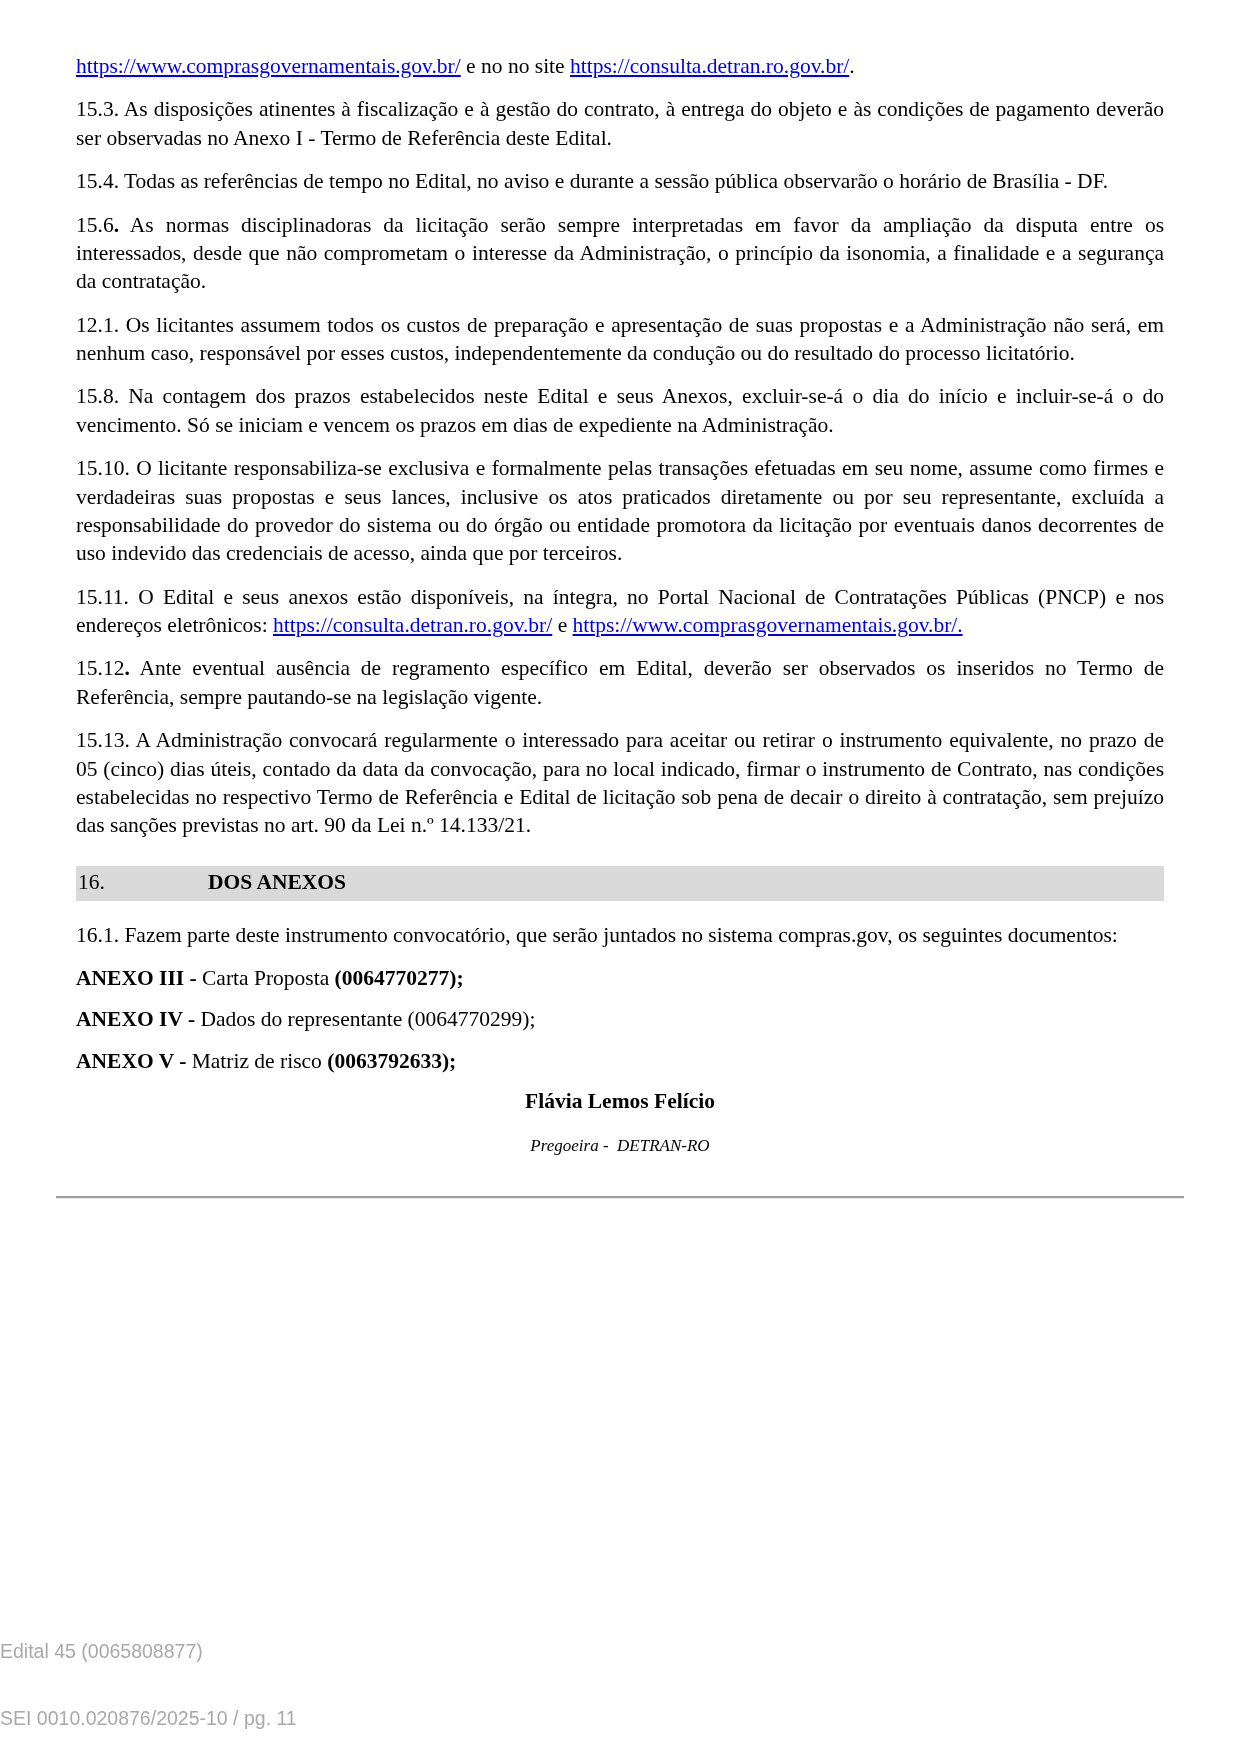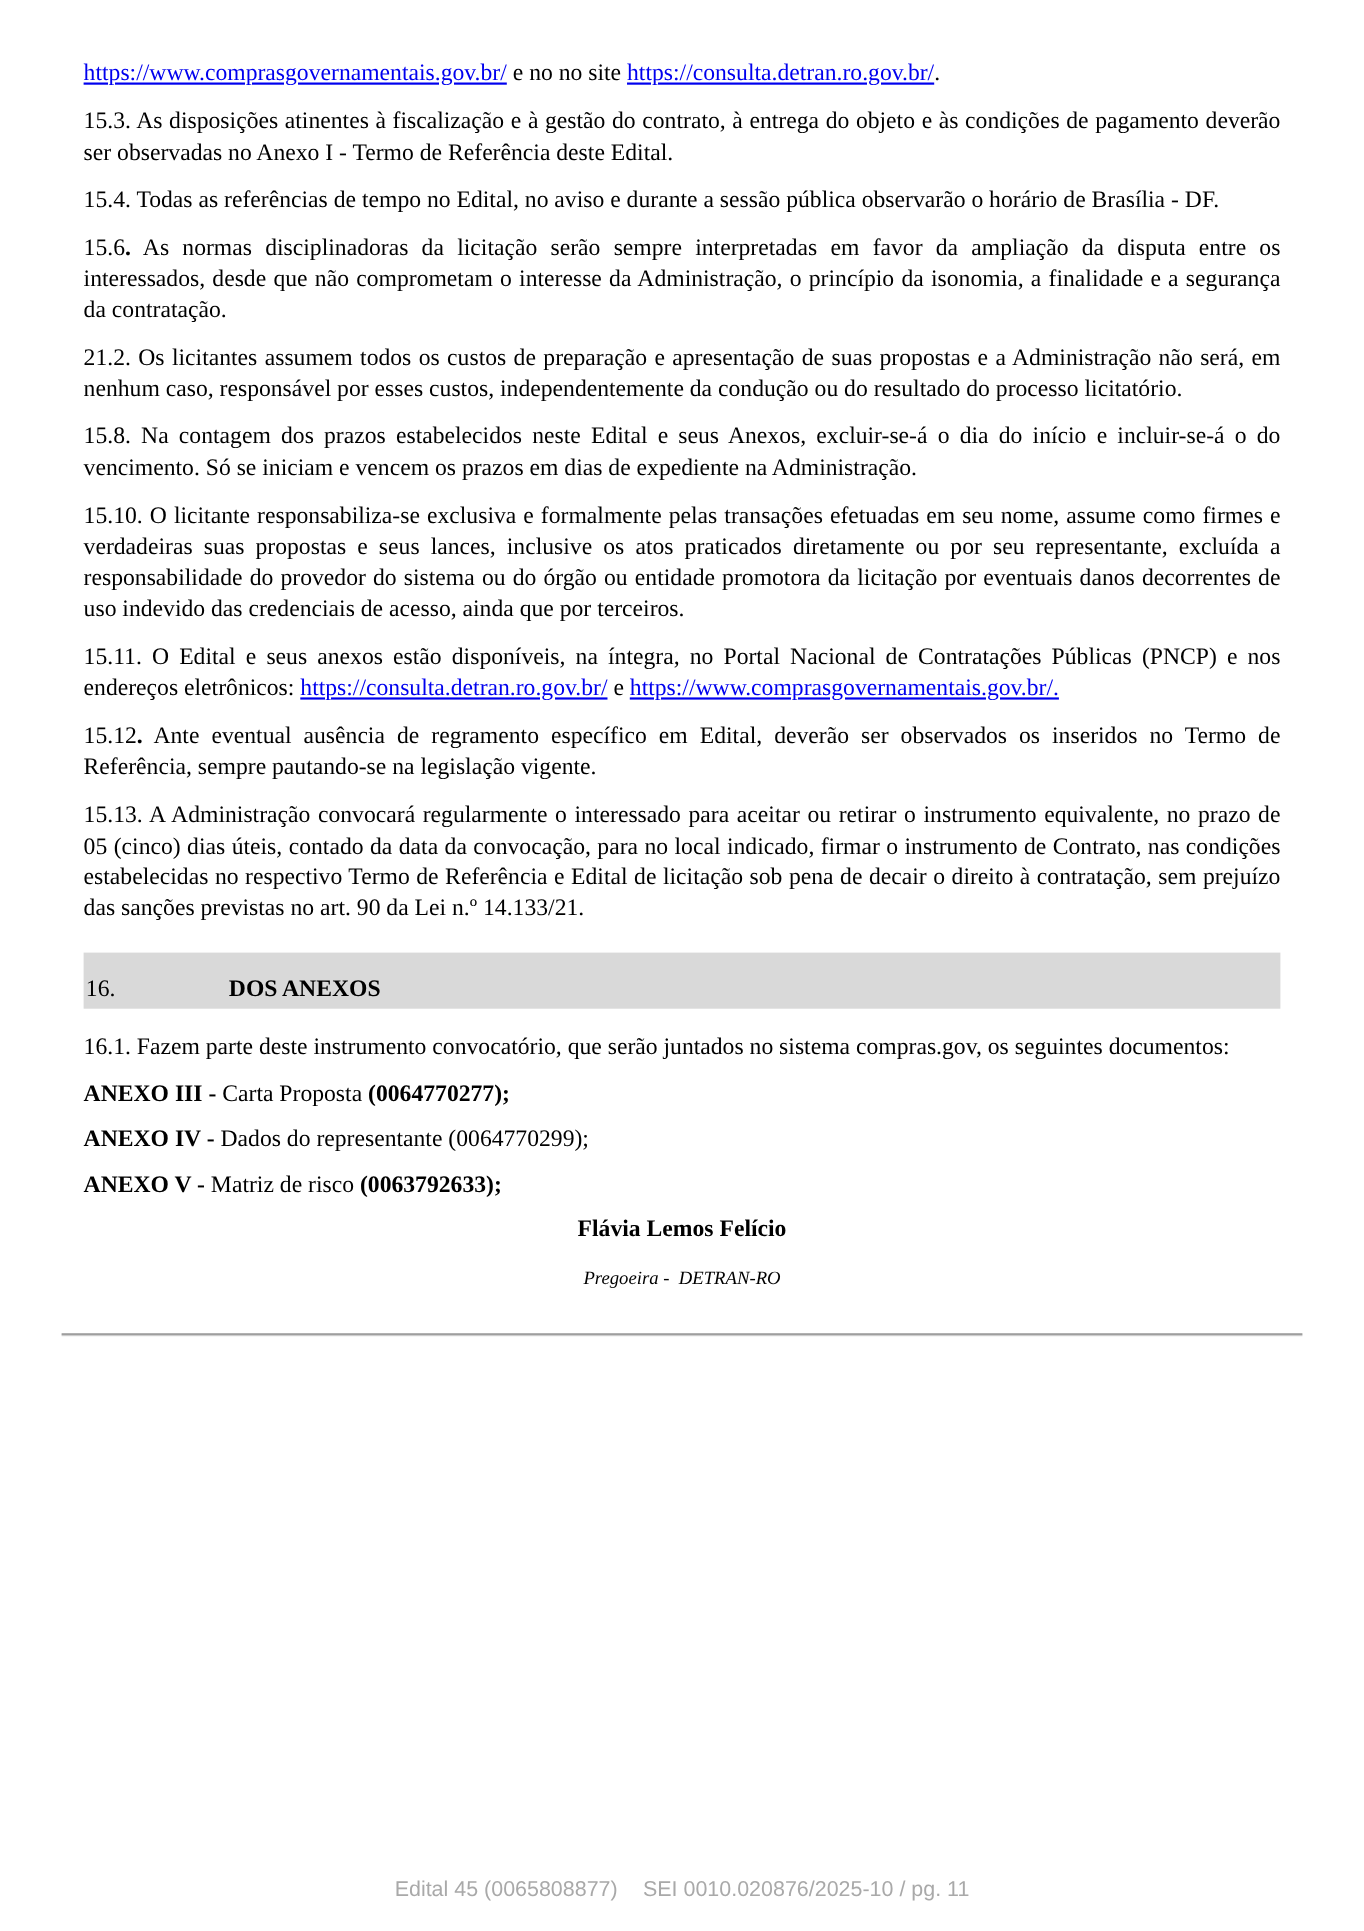--- a/index.html
+++ b/index.html
@@ -26,52 +26,52 @@
   p.anexo{
     text-align:left;
     margin:0 0 13px 0;
   }
   .b{font-weight:bold;}
   a.doc-link{color:var(--link-color);text-decoration:underline;cursor:pointer;}
   .section-heading{
     display:flex;align-items:baseline;
     background:var(--heading-bar);
     margin:26px 0 20px 0;
-    padding:20px 2px 6px 2px;
+    padding:4px 2px 6px 2px;
     font-size:21.5px;
   }
   .heading-number{width:130px;flex:0 0 auto;}
   .heading-title{font-weight:bold;}
   .signature{ text-align:center; margin-top:14px; }
   .sig-name{font-weight:bold;font-size:21.5px;margin:0 0 22px 0;}
   .sig-role{font-size:17px;margin:0;white-space:pre-wrap;font-style:italic;}
   .divider{
     height:2px;background:var(--divider);
     margin:40px -20px 0 -20px;border:0;
     box-shadow:0 1px 0 rgba(0,0,0,0.08);
   }
   .footer{
     position:absolute;left:0;right:0;bottom:16px;
-    display:flex;justify-content:center;gap:23px;
+    display:flex;justify-content:center;gap:44px;
     font-family:"Liberation Sans","DejaVu Sans",sans-serif;
-    font-size:19.5px;color:var(--footer-text);
+    font-size:19.5px;color:var(--footer-text);flex-direction:column;
   }
 </style>
 </head>
 <body>
 
 <div class="page">
   <div class="content">
 
     <div id="paragraphs-top">
         <p class="para"><a class="doc-link" href="#">https://www.comprasgovernamentais.gov.br/</a><span> e no no site </span><a class="doc-link" href="#">https://consulta.detran.ro.gov.br/</a><span>.</span></p>
         <p class="para"><span>15.3. As disposições atinentes à fiscalização e à gestão do contrato, à entrega do objeto e às condições de pagamento deverão ser observadas no Anexo I - Termo de Referência deste Edital.</span></p>
         <p class="para"><span>15.4. Todas as referências de tempo no Edital, no aviso e durante a sessão pública observarão o horário de Brasília - DF.</span></p>
         <p class="para"><span>15.6</span><span class="b">.</span><span> As normas disciplinadoras da licitação serão sempre interpretadas em favor da ampliação da disputa entre os interessados, desde que não comprometam o interesse da Administração, o princípio da isonomia, a finalidade e a segurança da contratação.</span></p>
-        <p class="para"><span>21.2. Os licitantes assumem todos os custos de preparação e apresentação de suas propostas e a Administração não será, em nenhum caso, responsável por esses custos, independentemente da condução ou do resultado do processo licitatório.</span></p>
+        <p class="para"><span>12.1. Os licitantes assumem todos os custos de preparação e apresentação de suas propostas e a Administração não será, em nenhum caso, responsável por esses custos, independentemente da condução ou do resultado do processo licitatório.</span></p>
         <p class="para"><span>15.8. Na contagem dos prazos estabelecidos neste Edital e seus Anexos, excluir-se-á o dia do início e incluir-se-á o do vencimento. Só se iniciam e vencem os prazos em dias de expediente na Administração.</span></p>
         <p class="para"><span>15.10. O licitante responsabiliza-se exclusiva e formalmente pelas transações efetuadas em seu nome, assume como firmes e verdadeiras suas propostas e seus lances, inclusive os atos praticados diretamente ou por seu representante, excluída a responsabilidade do provedor do sistema ou do órgão ou entidade promotora da licitação por eventuais danos decorrentes de uso indevido das credenciais de acesso, ainda que por terceiros.</span></p>
         <p class="para"><span>15.11. O Edital e seus anexos estão disponíveis, na íntegra, no Portal Nacional de Contratações Públicas (PNCP) e nos endereços eletrônicos: </span><a class="doc-link" href="#">https://consulta.detran.ro.gov.br/</a><span> e </span><a class="doc-link" href="#">https://www.comprasgovernamentais.gov.br/.</a></p>
         <p class="para"><span>15.12</span><span class="b">.</span><span> Ante eventual ausência de regramento específico em Edital, deverão ser observados os inseridos no Termo de Referência, sempre pautando-se na legislação vigente.</span></p>
         <p class="para"><span>15.13. A Administração convocará regularmente o interessado para aceitar ou retirar o instrumento equivalente, no prazo de 05 (cinco) dias úteis, contado da data da convocação, para no local indicado, firmar o instrumento de Contrato, nas condições estabelecidas no respectivo Termo de Referência e Edital de licitação sob pena de decair o direito à contratação, sem prejuízo das sanções previstas no art. 90 da Lei n.º 14.133/21.</span></p>
       </div>
 
     <div class="section-heading">
       <span class="heading-number">16.</span>
       <span class="heading-title">DOS ANEXOS</span>

